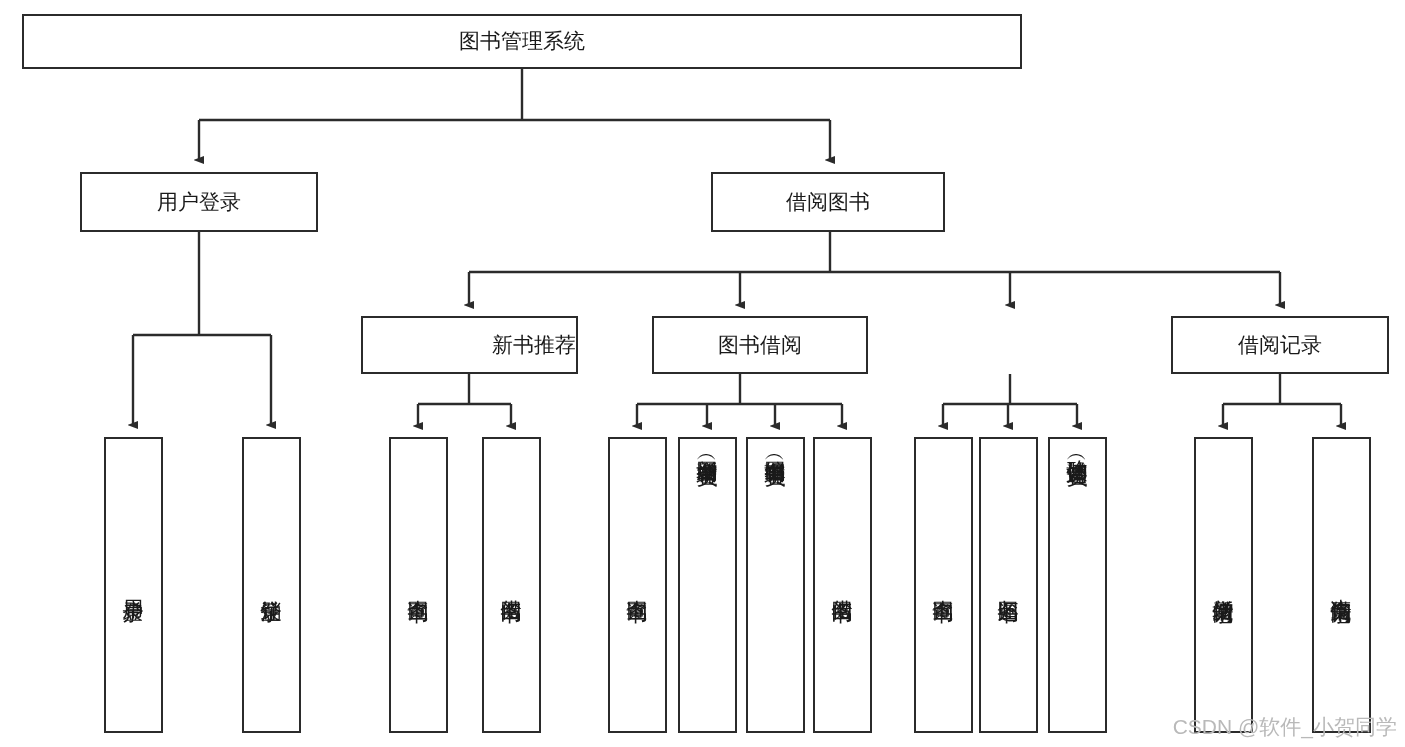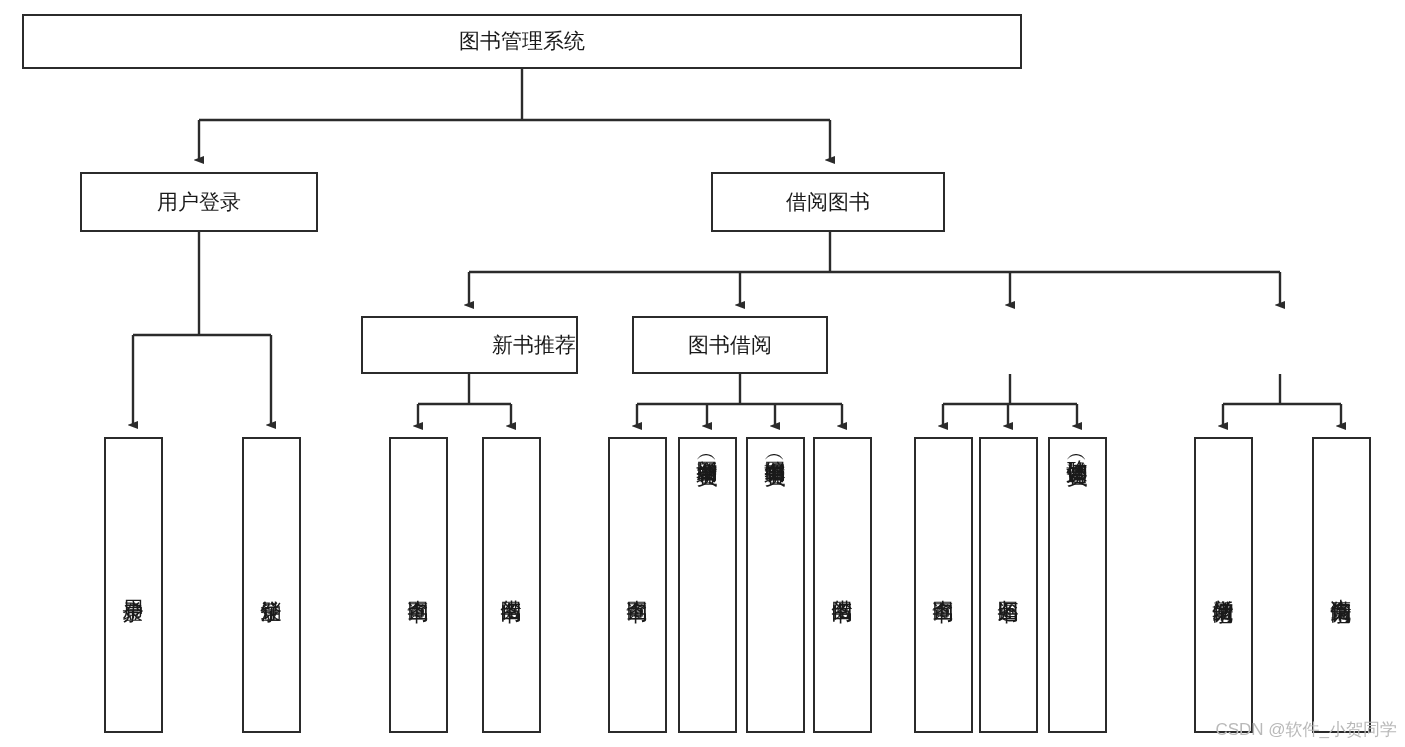--- a/index.html
+++ b/index.html
@@ -59,21 +59,21 @@
     line-height: 1;
   }
   .node-box.vertical.centered {
     align-items: center;
     padding-top: 0;
   }
   #watermark {
     position: absolute;
     right: 8px;
     bottom: 6px;
-    font-size: 17px;
+    font-size: 21px;
     color: #b9b9b9;
     white-space: nowrap;
     pointer-events: none;
   }
 </style>
 </head>
 <body>
 
 <div id="diagram-root">
 
@@ -135,22 +135,25 @@
   <div class="node-box horizontal" style="left:80px; top:172px; width:238px; height:60px;">
     <span class="node-label">用户登录</span>
   </div>
   <div class="node-box horizontal" style="left:711px; top:172px; width:234px; height:60px;">
     <span class="node-label">借阅图书</span>
   </div>
 
   <div class="node-box horizontal" style="left:361px; top:316px; width:217px; height:58px;justify-content:flex-end;">
     <span class="node-label">新书推荐</span>
   </div>
-  <div class="node-box horizontal" style="left:632px; top:316px; width:196px; height:58px;">
+  <div class="node-box horizontal" style="left:652px; top:316px; width:216px; height:58px;">
     <span class="node-label">图书借阅</span>
+  </div>
+  <div class="node-box horizontal" style="left:1171px; top:316px; width:218px; height:58px;">
+    <span class="node-label">借阅记录</span>
   </div>
 
   <div class="node-box vertical centered" style="left:104px; top:437px; width:59px; height:296px;">
     <span class="node-label">用户登录</span>
   </div>
   <div class="node-box vertical centered" style="left:242px; top:437px; width:59px; height:296px;">
     <span class="node-label">注销登录</span>
   </div>
 
   <div class="node-box vertical centered" style="left:389px; top:437px; width:59px; height:296px;">

